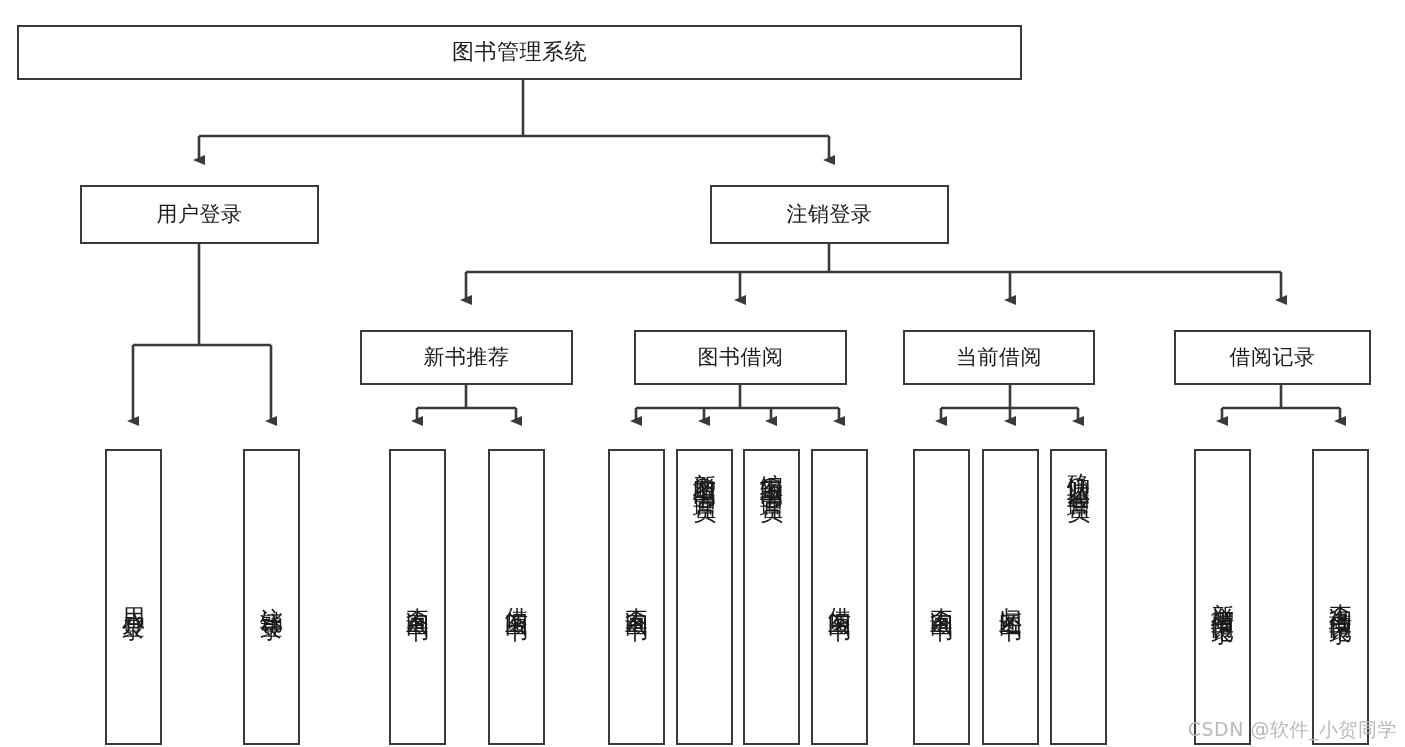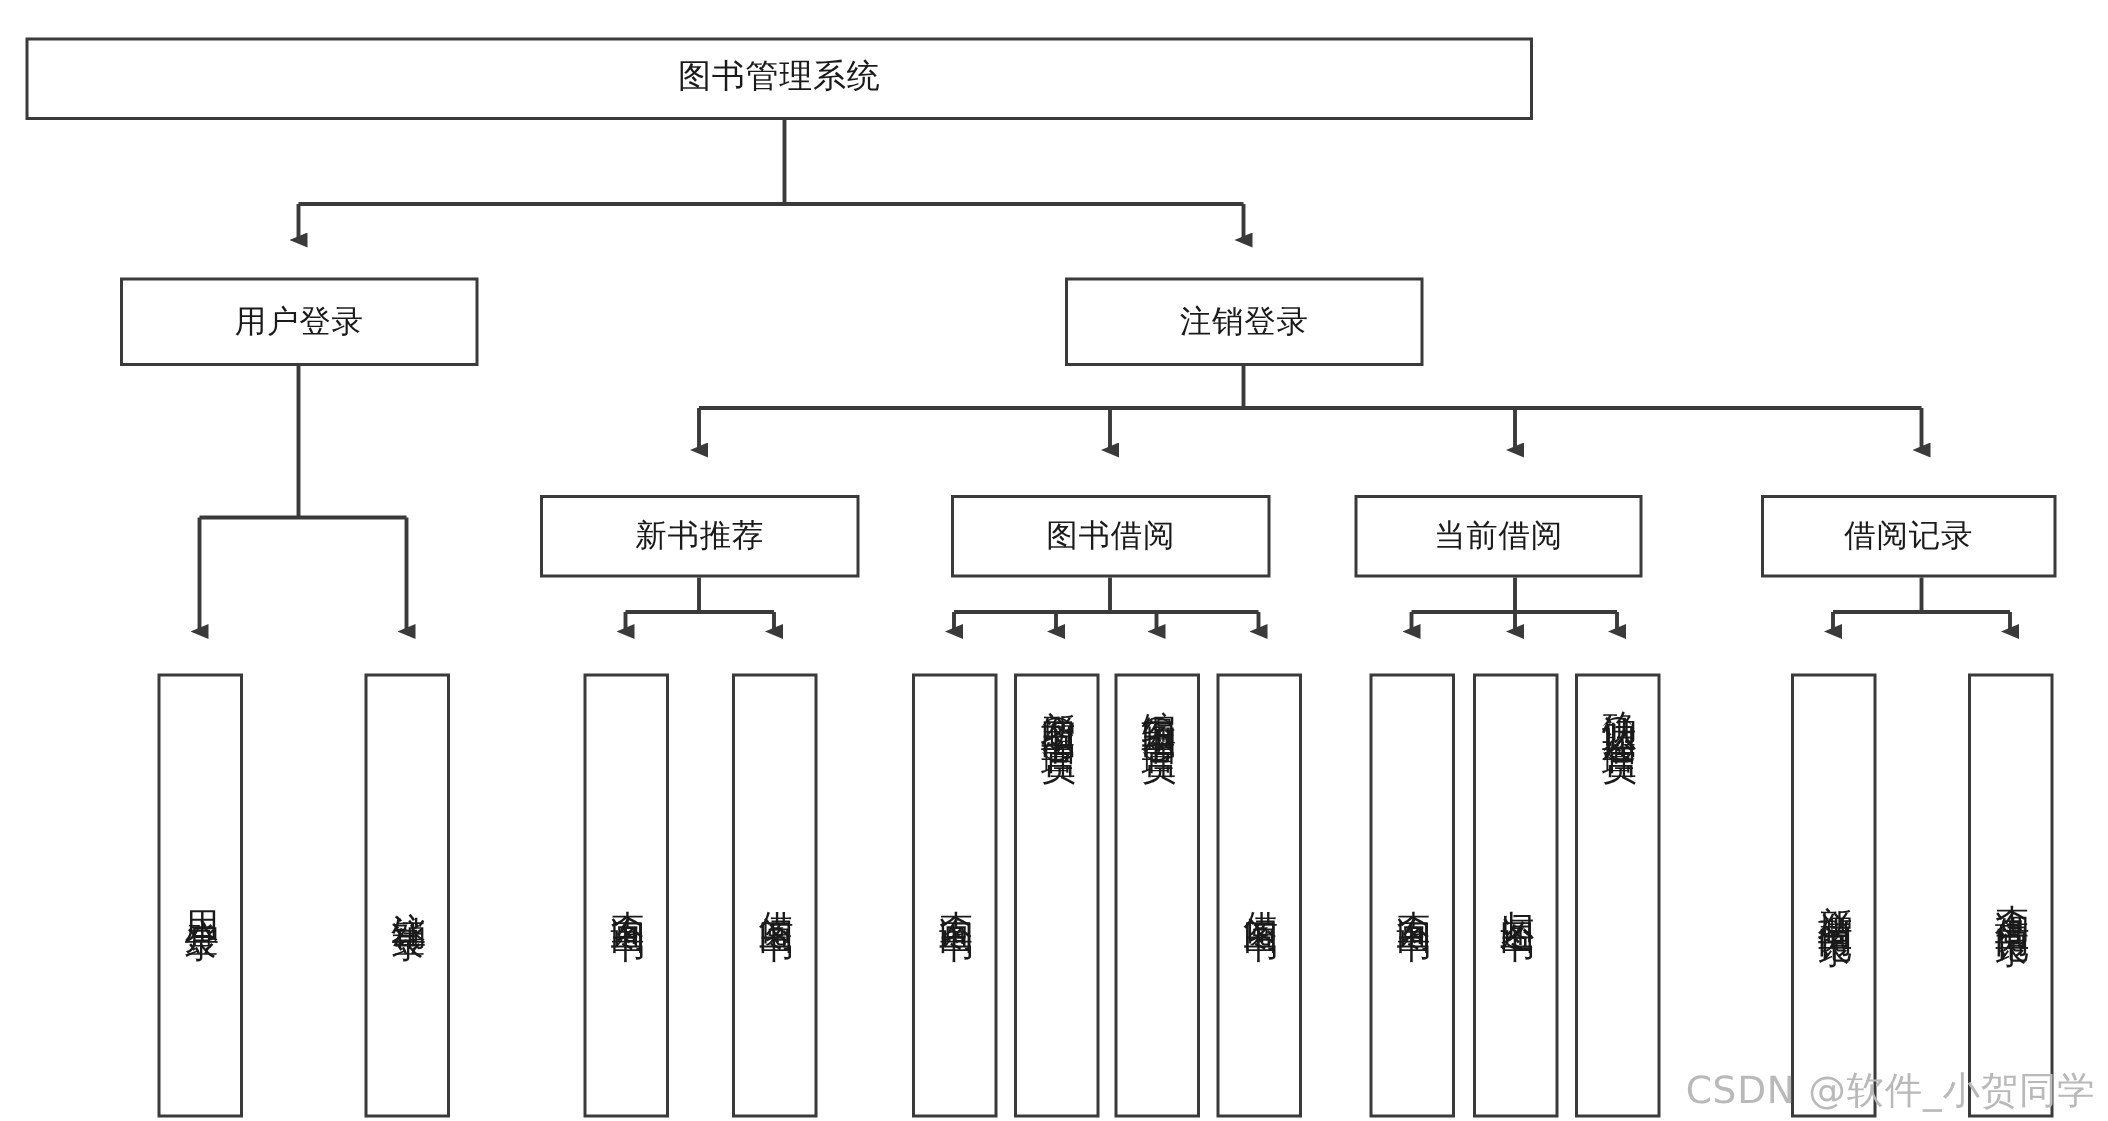--- a/index.html
+++ b/index.html
@@ -65,21 +65,21 @@
     text-align: left;
   }
   .node.leaf.centered {
     align-items: center;
     padding-top: 0;
   }
   .watermark {
     position: absolute;
     right: 8px;
     bottom: 4px;
-    font-size: 25px;
+    font-size: 19px;
     color: #b9b9b9;
     white-space: nowrap;
     letter-spacing: 0.5px;
   }
 </style>
 </head>
 <body>
 
 <div id="canvas">
 

